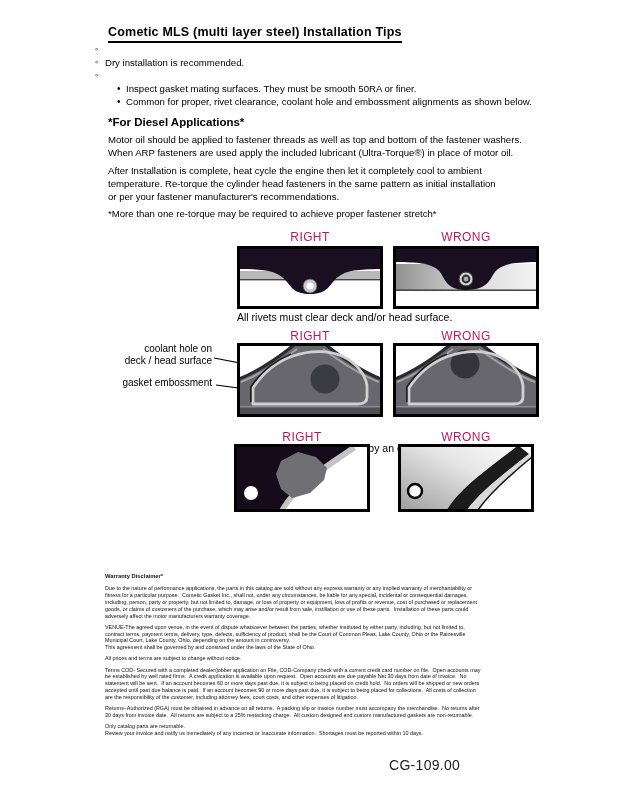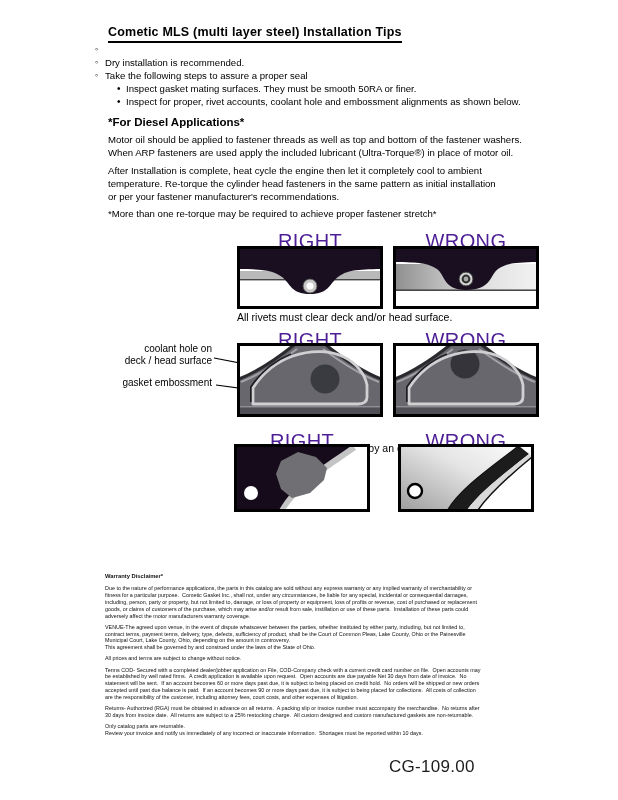--- a/index.html
+++ b/index.html
@@ -11,57 +11,56 @@
   .page-title {
     font-size:12.5px; font-weight:bold; letter-spacing:0.2px;
     border-bottom:2px solid #000; padding-bottom:1.5px; display:inline-block;
   }
   .body-line { font-size:9.6px; line-height:13px; white-space:pre-wrap; width:490px; }
   .bullet-row { display:flex; font-size:9.6px; line-height:13px; align-items:flex-start; }
   .bullet-row .marker { width:10px; flex:0 0 10px; font-size:9px; }
   .bullet-row.sub { margin-left:22px; }
   .bullet-row.sub .marker { width:9px; flex:0 0 9px; font-size:10px; }
   .section-heading { font-size:11.5px; font-weight:bold; }
-  .rw-label { font-size:20px; color:#4c1d95; letter-spacing:0.4px; text-align:center; }
+  .rw-label { font-size:12px; color:#be185d; letter-spacing:0.4px; text-align:center; }
   .caption { font-size:10.5px; line-height:12.5px; white-space:pre-line;text-align:right; }
   .ann-label { font-size:10px; line-height:11.5px; text-align:right; white-space:pre-line; }
   .diagram-svg { display:block; }
   .warranty { width:445px; font-size:5.4px; line-height:6.9px; color:#111; }
   .warranty-heading { font-size:5.8px; font-weight:bold; margin:0 0 5px 0; }
   .warranty p { margin:0 0 4.2px 0; white-space:pre-wrap; }
-  .pageno { font-size:17px; color:#1b1b1b; letter-spacing:0.3px; }
+  .pageno { font-size:14px; color:#1b1b1b; letter-spacing:0.3px; }
 </style>
 </head>
 <body>
 
 <div class="page">
 
   <div class="abs" style="left:108px; top:22px;">
     <span class="page-title">Cometic MLS (multi layer steel) Installation Tips</span>
   </div>
 
   <div class="abs" style="left:95px; top:43px;">
     <div class="bullet-row">
       <span class="marker">◦</span>
     </div>
     <div class="bullet-row">
       <span class="marker">◦</span>
       <span>Dry installation is recommended.</span>
     </div>
     <div class="bullet-row">
       <span class="marker">◦</span>
-      <span>Take the following steps to assure a proper seal</span>
     </div>
     <div class="bullet-row sub">
       <span class="marker">•</span>
       <span>Inspect gasket mating surfaces.  They must be smooth 50RA or finer.</span>
     </div>
     <div class="bullet-row sub">
       <span class="marker">•</span>
-      <span>Inspect for proper, rivet accounts, coolant hole and embossment alignments as shown below.</span>
+      <span>Common for proper, rivet clearance, coolant hole and embossment alignments as shown below.</span>
     </div>
   </div>
 
   <div class="abs section-heading" style="left:108px; top:116px;text-align:right;">*For Diesel Applications*</div>
   <div class="abs body-line" style="left:108px; top:133px;">Motor oil should be applied to fastener threads as well as top and bottom of the fastener washers.
 When ARP fasteners are used apply the included lubricant (Ultra-Torque®) in place of motor oil.</div>
   <div class="abs body-line" style="left:108px; top:164px;">After Installation is complete, heat cycle the engine then let it completely cool to ambient
 temperature. Re-torque the cylinder head fasteners in the same pattern as initial installation
 or per your fastener manufacturer's recommendations.</div>
   <div class="abs body-line" style="left:108px; top:207px;">*More than one re-torque may be required to achieve proper fastener stretch*</div>

